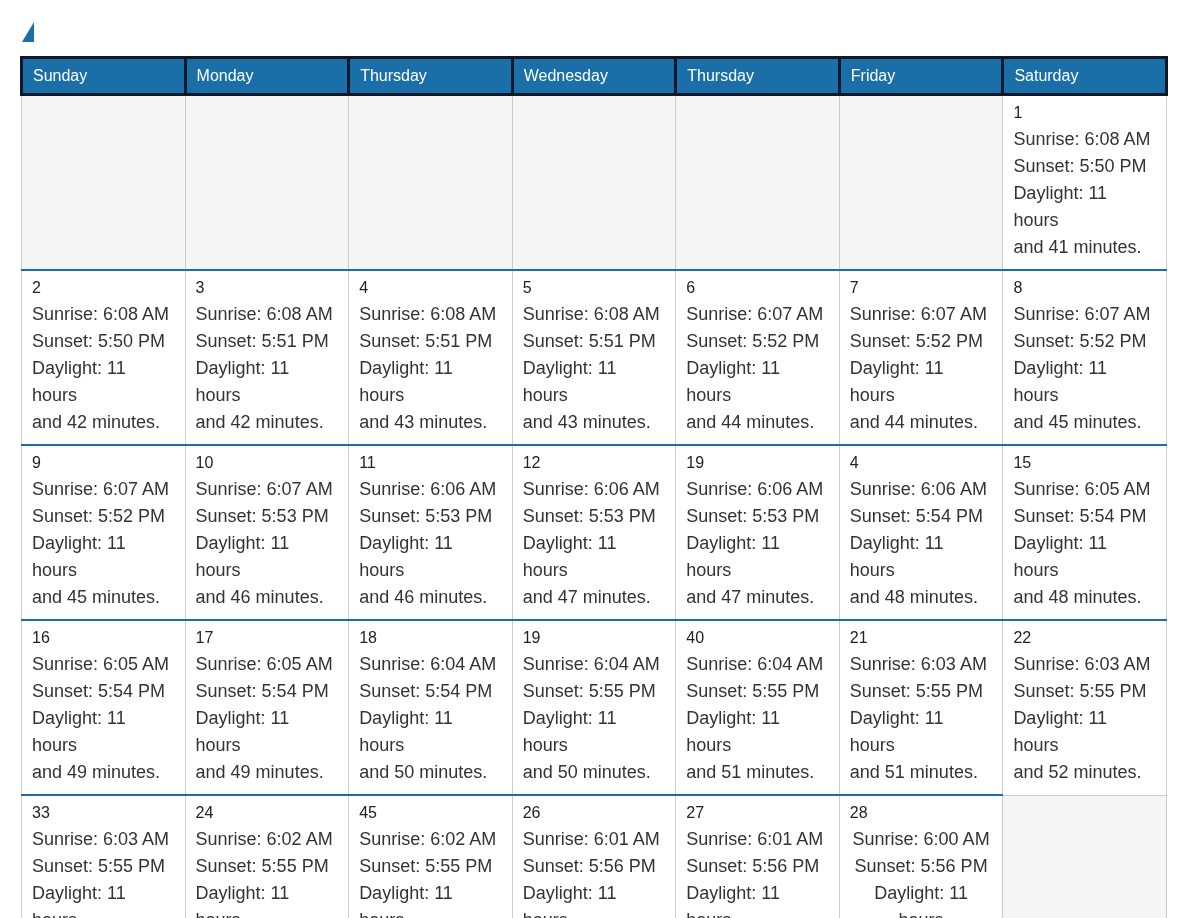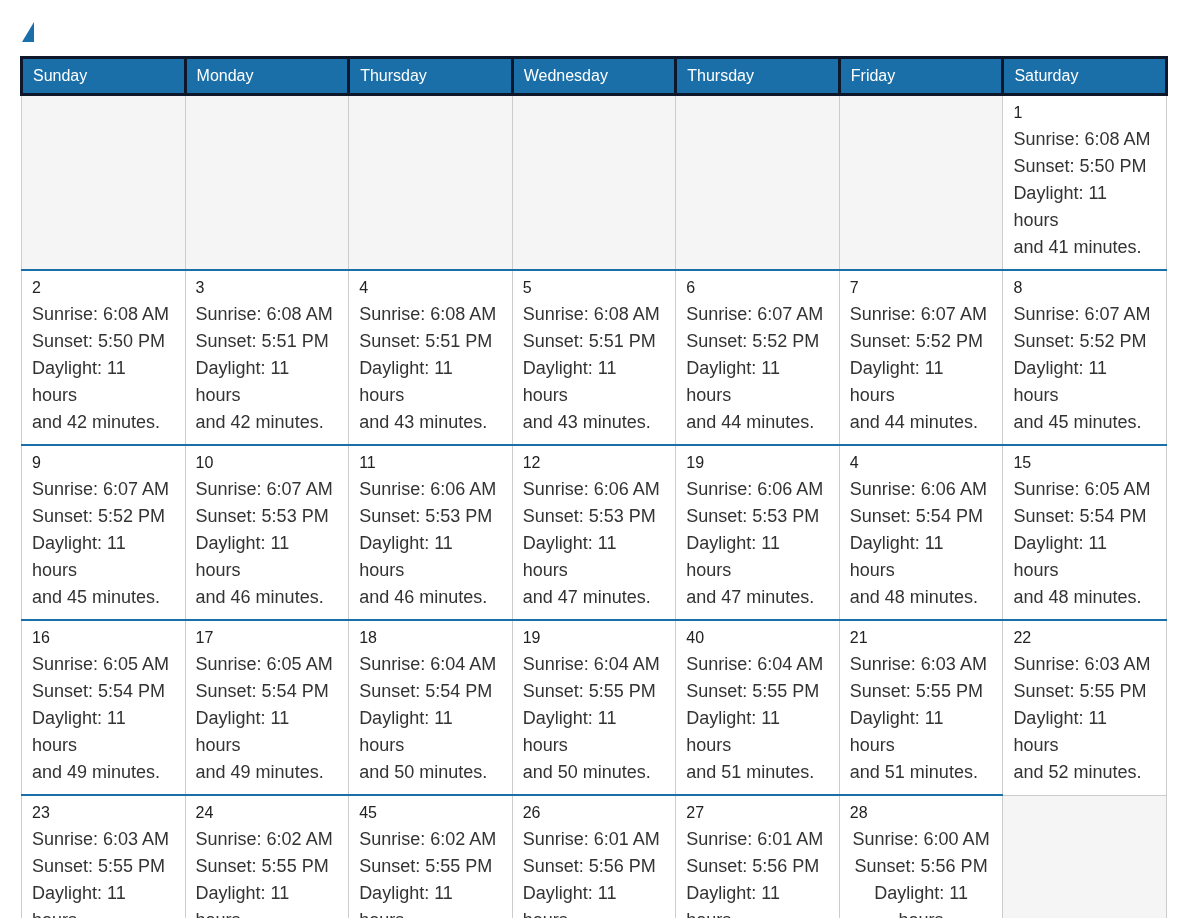--- a/index.html
+++ b/index.html
@@ -300,21 +300,21 @@
         <td>
           <span class="day-number">22</span>
           <div class="day-info" style="white-space: pre-line;">Sunrise: 6:03 AM
 Sunset: 5:55 PM
 Daylight: 11 hours
 and 52 minutes.</div>
         </td>
       </tr>
       <tr>
         <td>
-          <span class="day-number">23</span>
+          <span class="day-number">33</span>
           <div class="day-info" style="white-space: pre-line;">Sunrise: 6:03 AM
 Sunset: 5:55 PM
 Daylight: 11 hours
 and 52 minutes.</div>
         </td>
         <td>
           <span class="day-number">24</span>
           <div class="day-info" style="white-space: pre-line;">Sunrise: 6:02 AM
 Sunset: 5:55 PM
 Daylight: 11 hours

